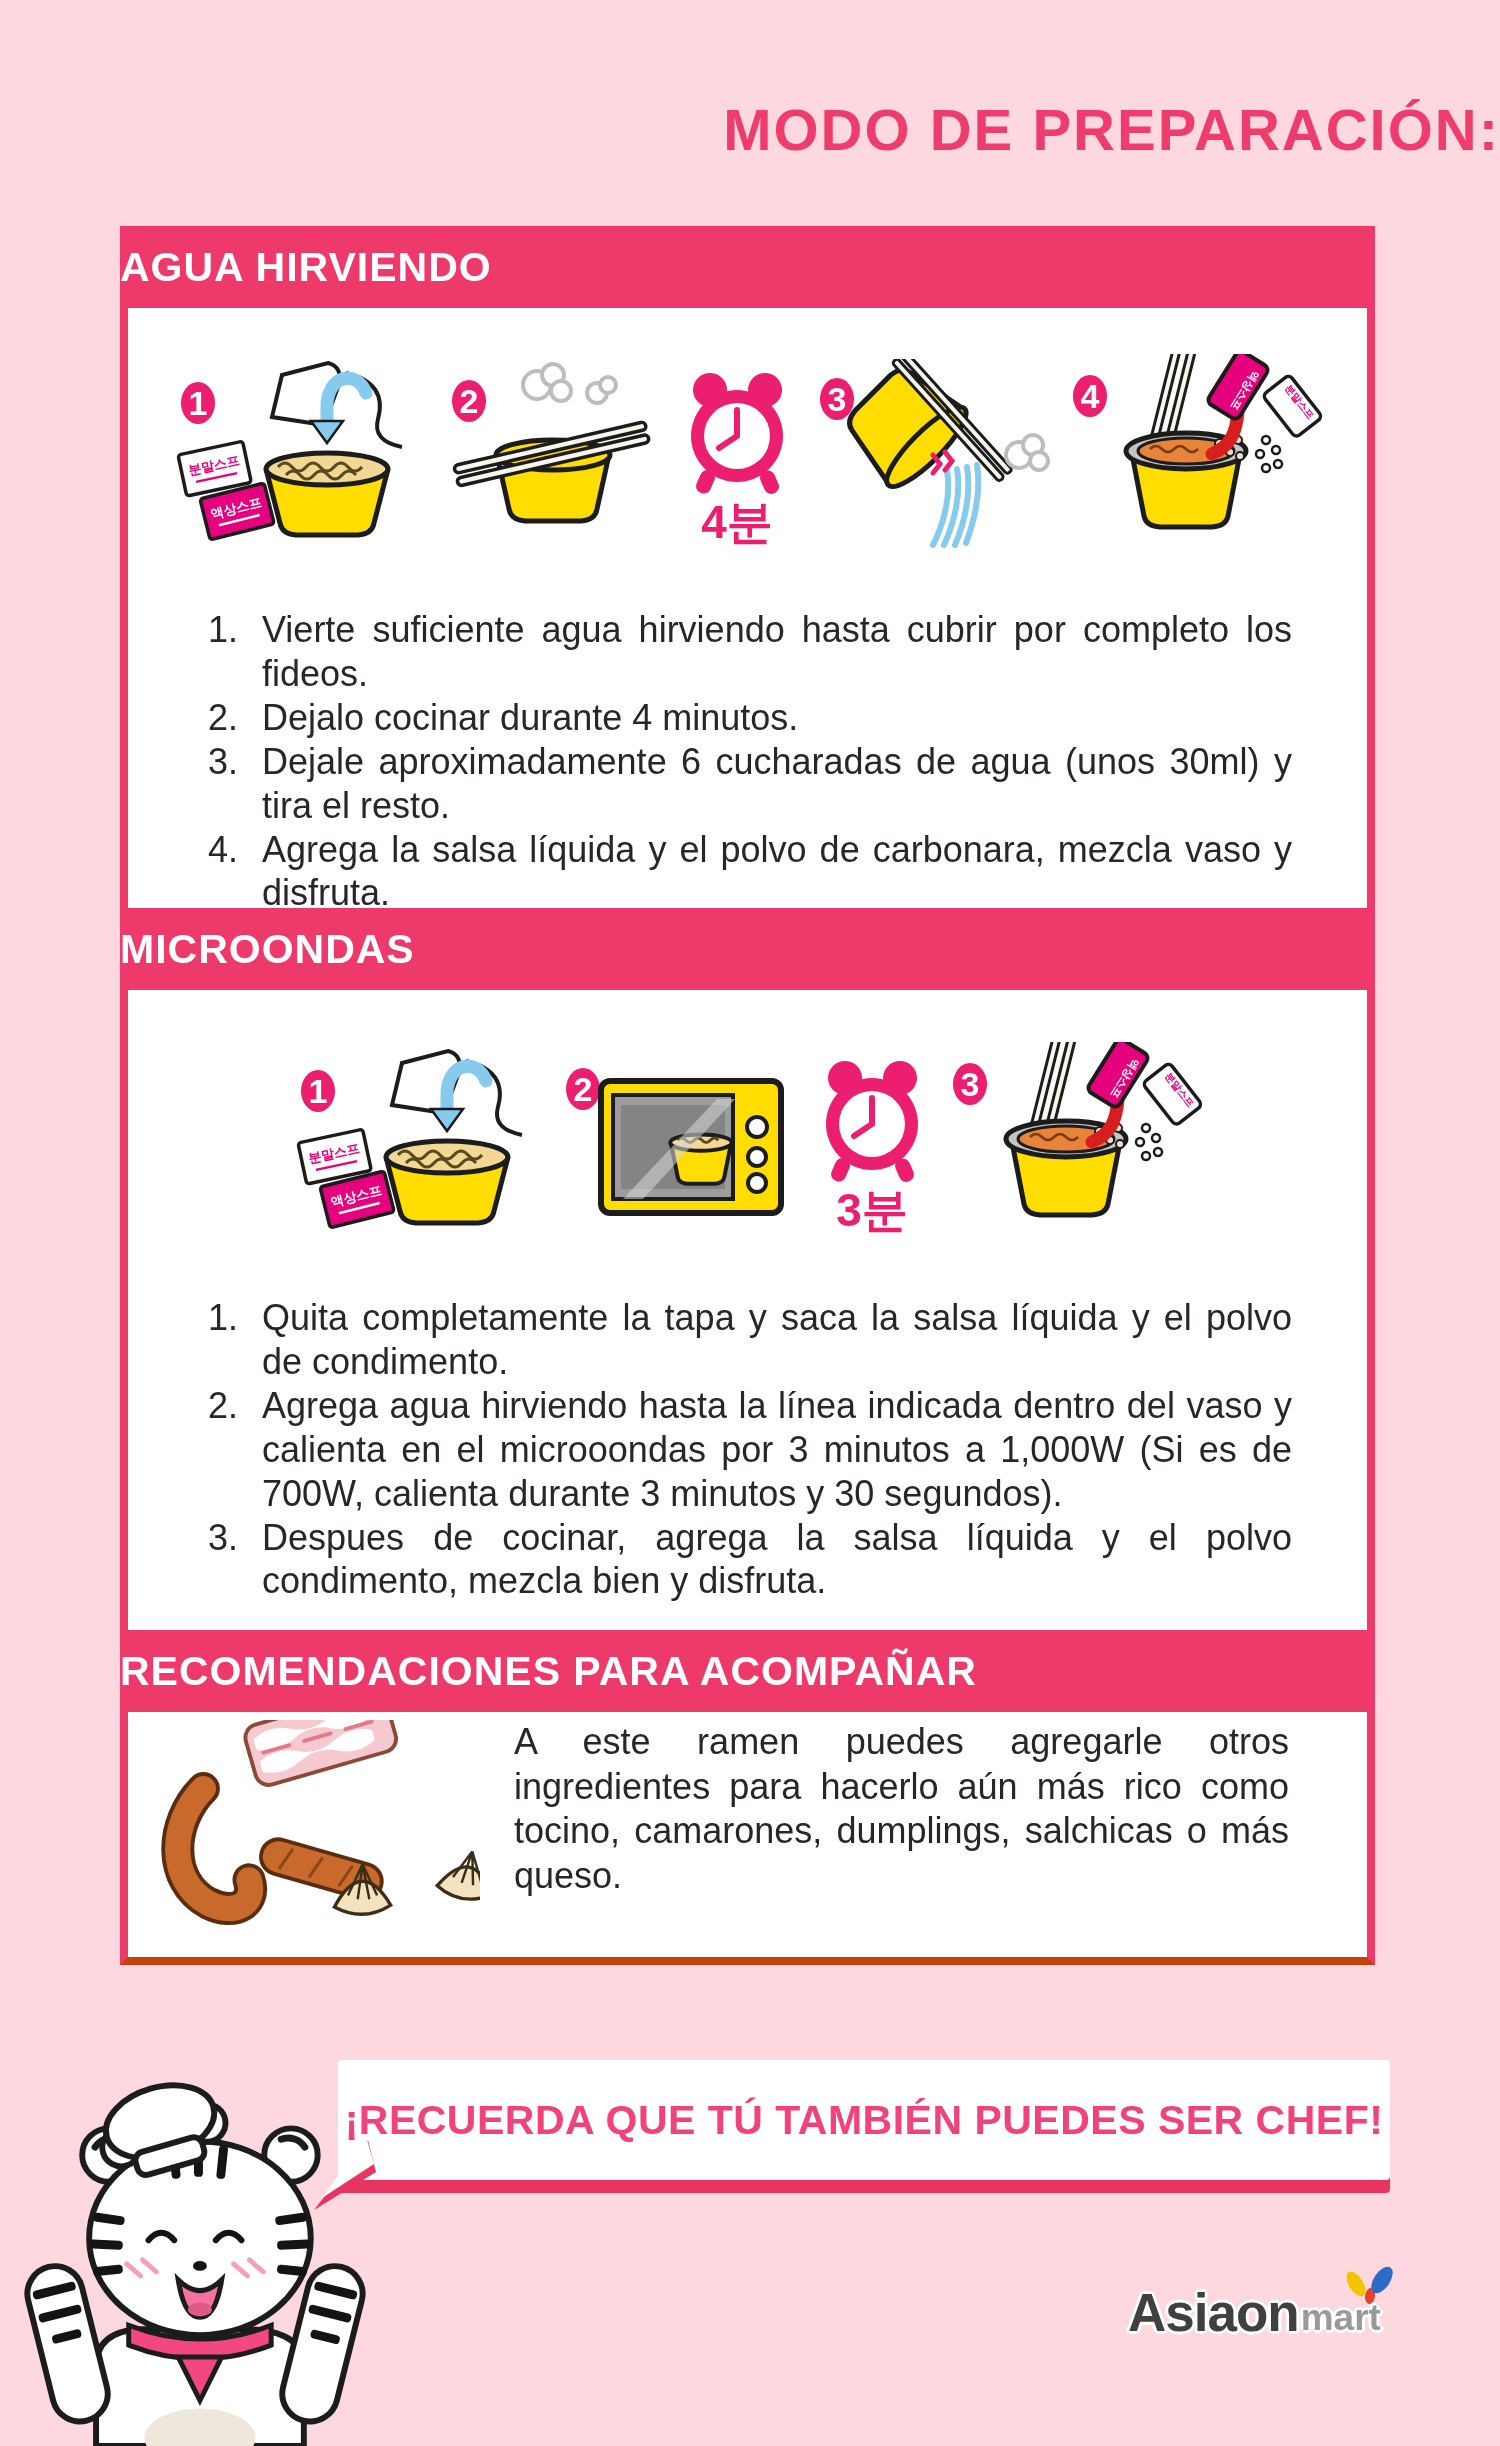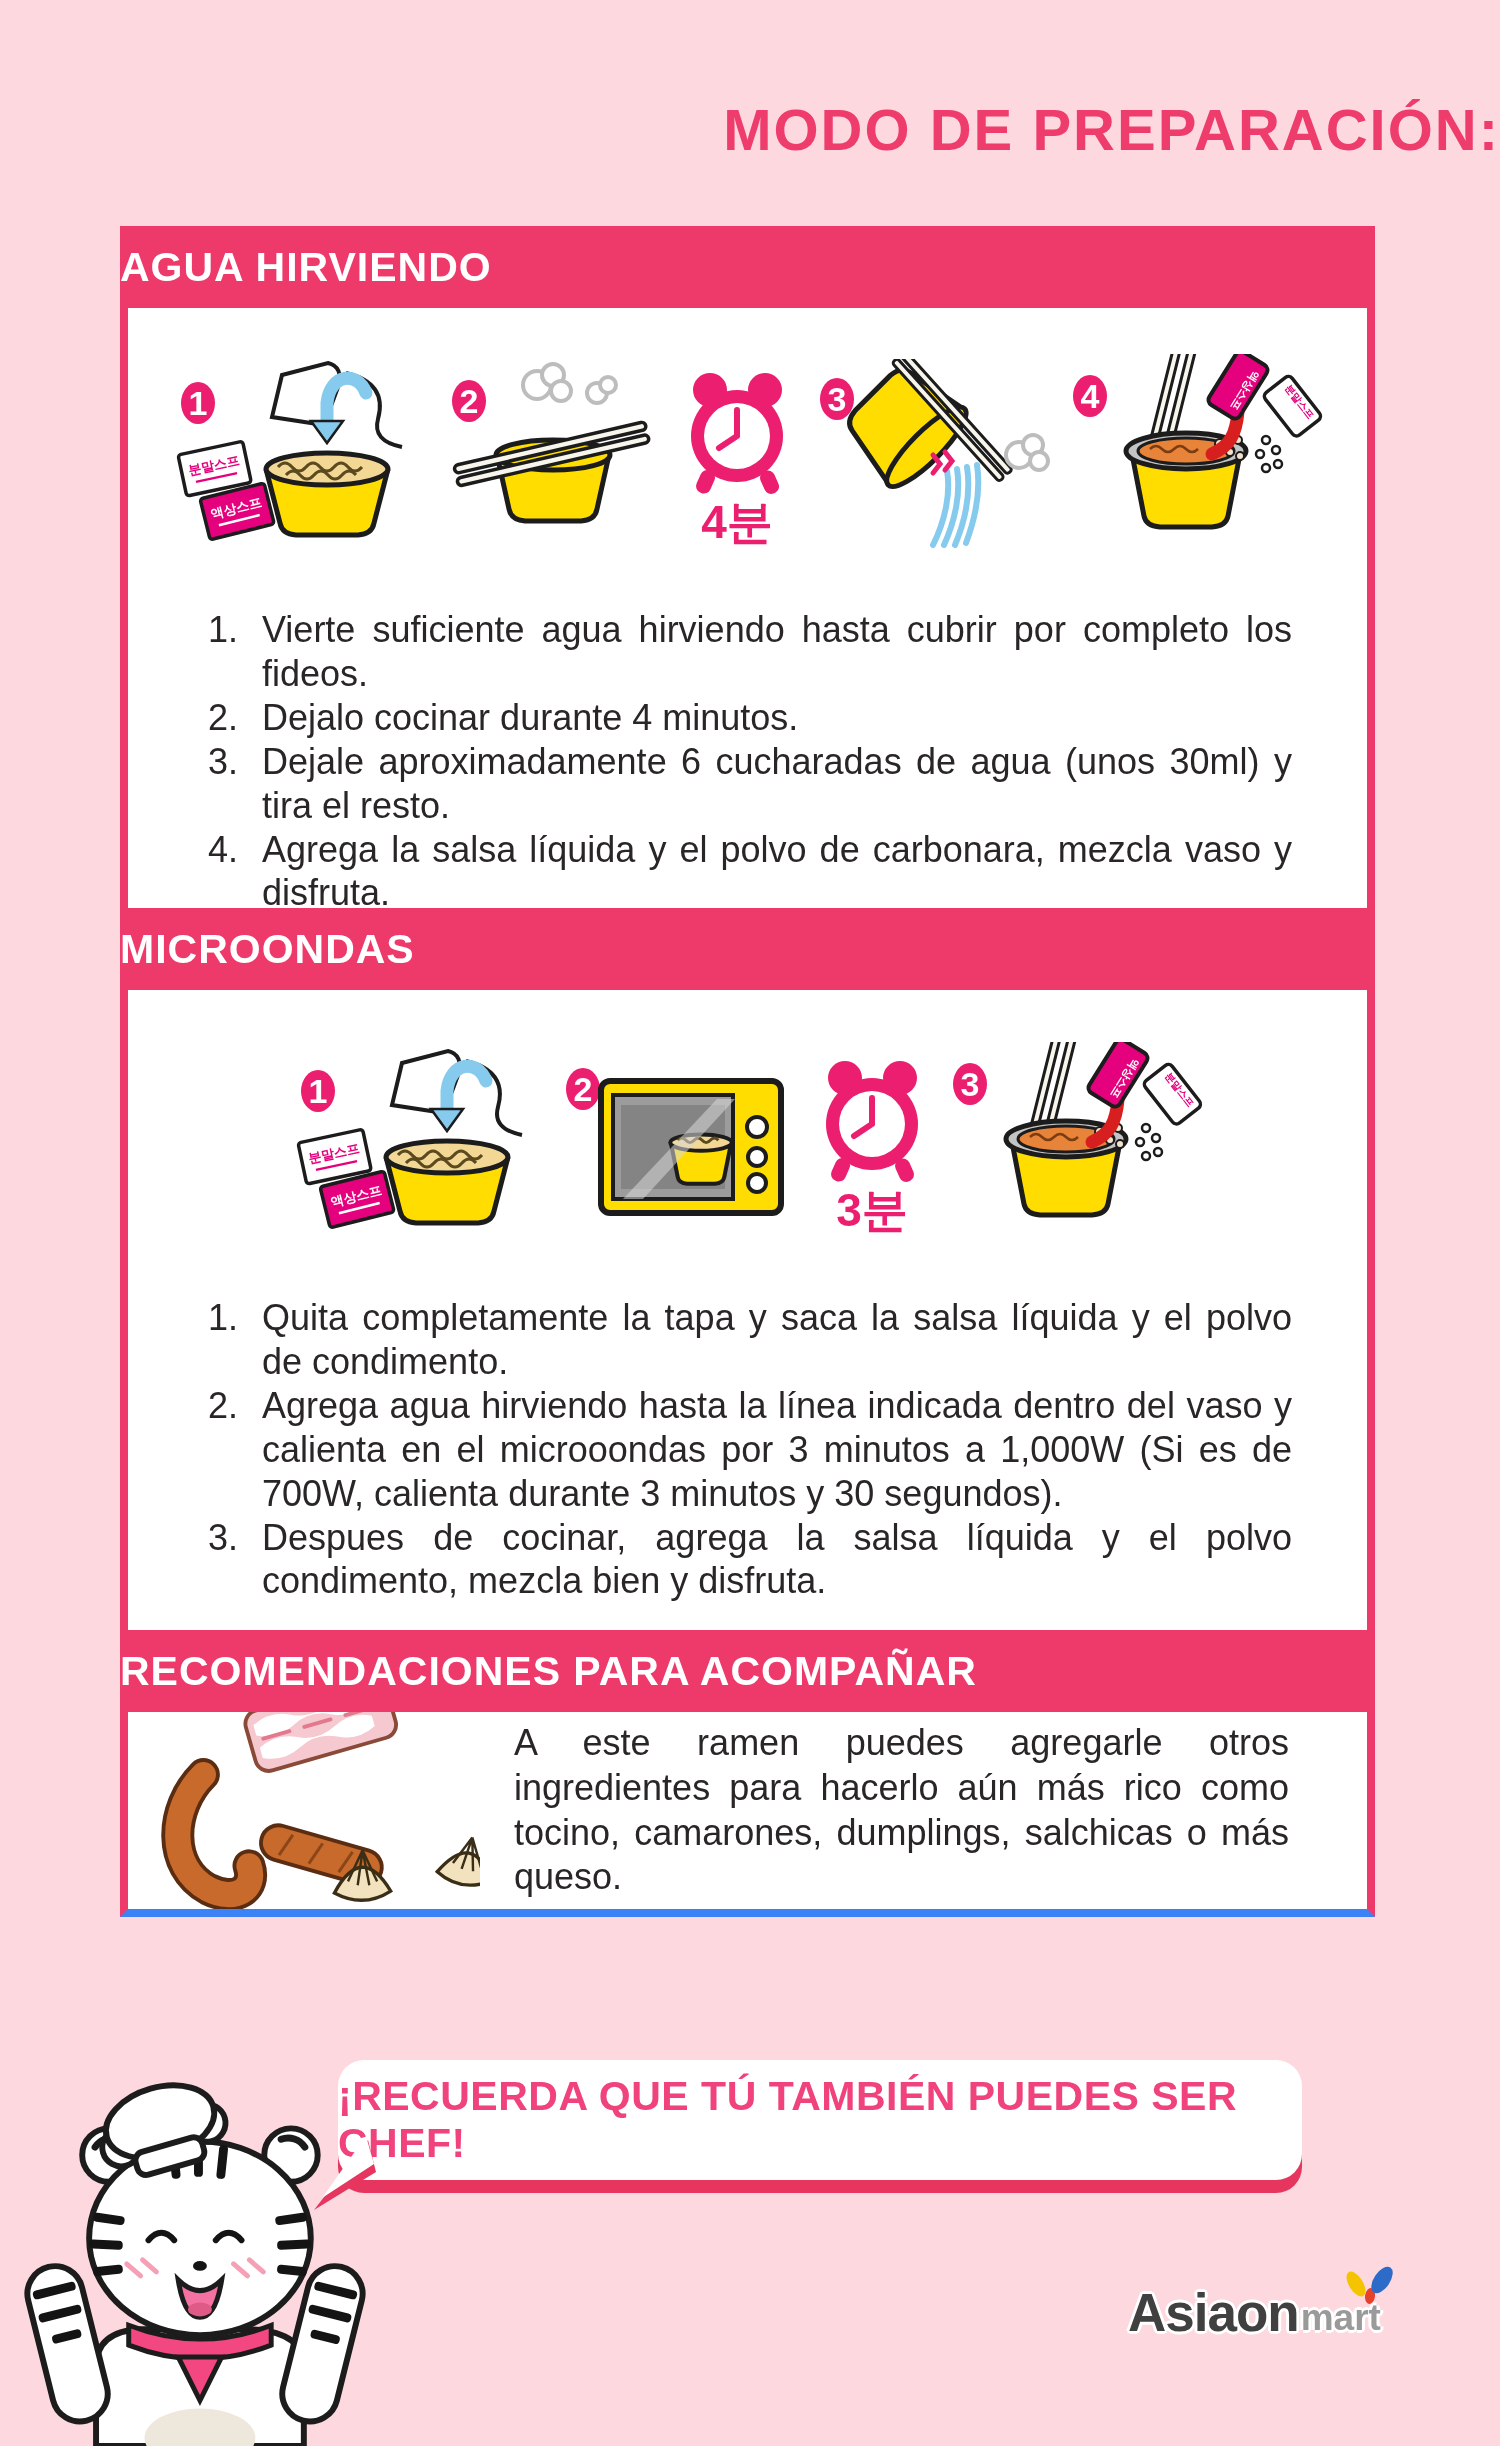--- a/index.html
+++ b/index.html
@@ -23,22 +23,22 @@
     color:#ffffff; font-weight:700; font-size:41px; letter-spacing:1px;
   }
   .sec-body {
     background:#ffffff;
     border-left:8px solid #ED3A6A; border-right:8px solid #ED3A6A;
     overflow:hidden;
   }
   .body-agua { height:600px; padding-top:22px; }
   .body-micro { height:640px; padding-top:28px; }
   .body-reco {
-    height:205px; border-bottom:8px solid #3b82f6;
-    display:flex; align-items:center;
+    height:253px; border-bottom:8px solid #c2410c;
+    display:flex; 
     padding:8px 78px 8px 22px;
   }
   .illo-row {
     display:flex; justify-content:center; align-items:center;
     gap:10px; height:252px;
   }
   .steps-list { margin:26px 75px 0 80px; }
   .step-item { display:flex; }
   .step-num {
     flex:0 0 54px;
@@ -46,22 +46,22 @@
   }
   .step-text {
     flex:1; text-align:justify;
     font-size:36px; line-height:1.22; color:#2A2627;
   }
   .reco-text {
     flex:1; margin-left:34px; text-align:justify;
     font-size:36px; line-height:1.24; color:#2A2627;
   }
   .bubble {
-    position:absolute; left:338px; top:2060px; width:964px; height:120px;
-    background:#ffffff; border-radius:26px;
+    position:absolute; left:338px; top:2060px; width:1052px; height:120px;
+    background:#ffffff; border-radius:4px;
     box-shadow:0 13px 0 0 #E6355F;
     display:flex; align-items:center; justify-content:center;
   }
   .bubble-text { color:#F0437B; font-size:41px; font-weight:700; letter-spacing:0.5px; }
   .bubble-tail { position:absolute; left:-30px; top:74px; }
   .tiger-wrap { position:absolute; left:10px; top:2070px; width:370px; height:376px; }
   .logo {
     position:absolute; left:1128px; top:2282px;
     display:flex; align-items:flex-end;
   }

